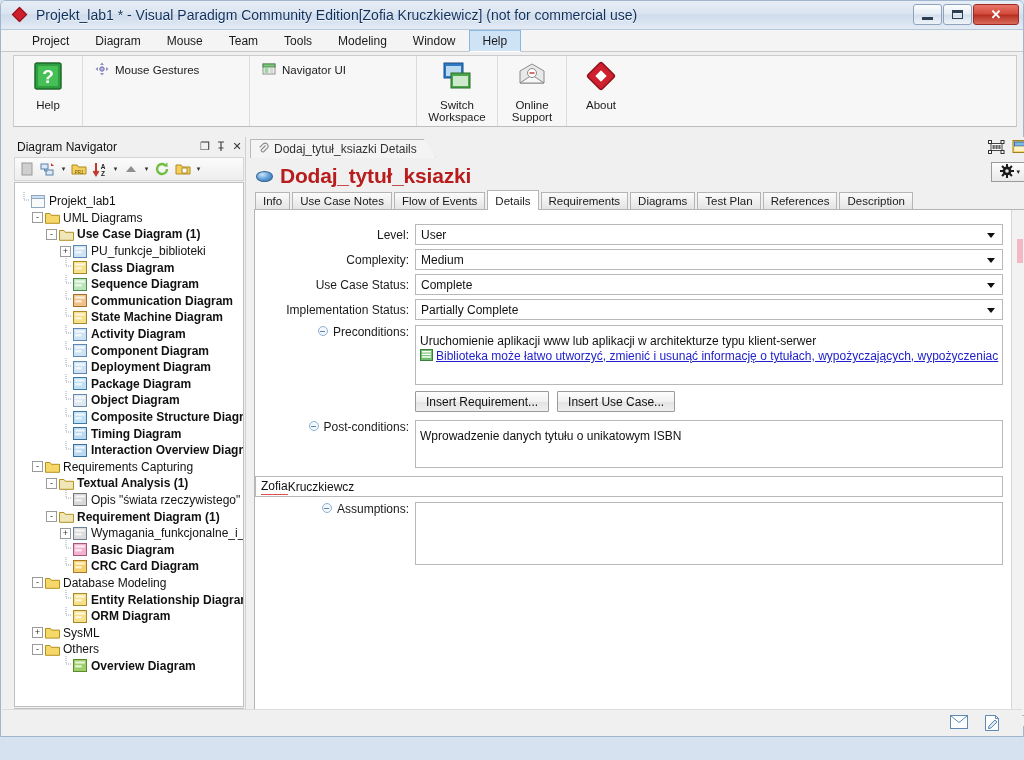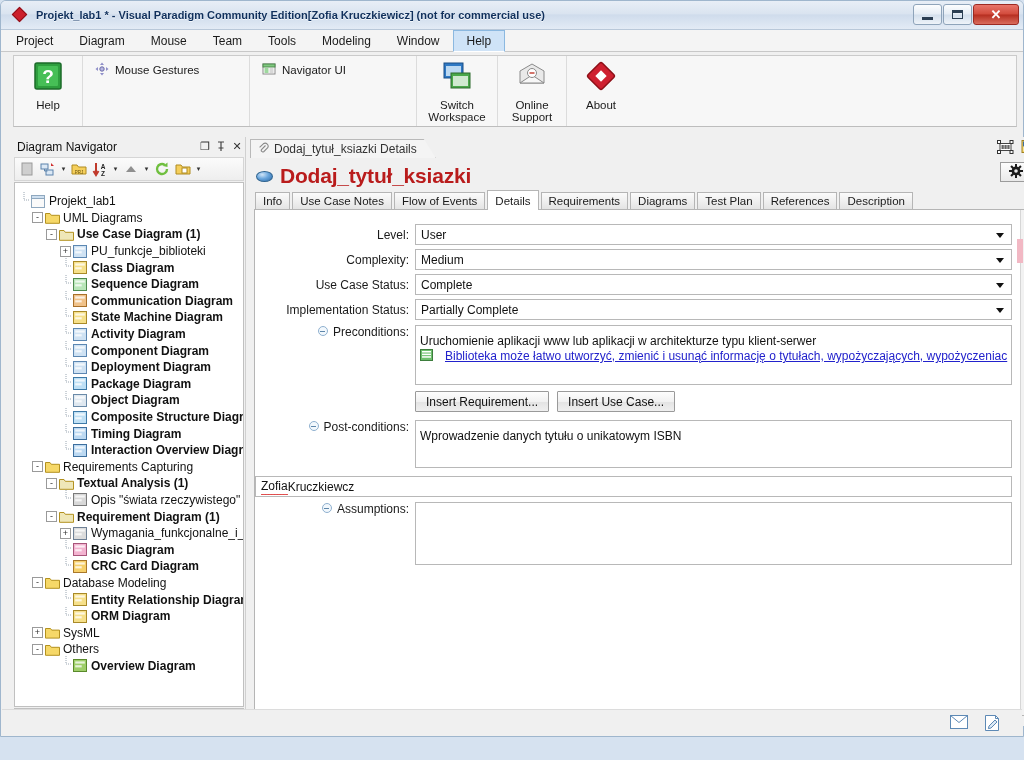--- a/index.html
+++ b/index.html
@@ -37,25 +37,24 @@
     position: relative; flex: none;
   }
   #app-icon .diamond {
     position: absolute; left: 2px; top: 2px;
     width: 11px; height: 11px;
     background: #cc1f2b;
     border: 1px solid #8e0d16;
     transform: rotate(45deg);
   }
   #window-title {
-    font-size: 11px;
+    font-size: 14px;
     color: #10305c;
     white-space: nowrap;
     text-shadow: 0 1px 0 rgba(255,255,255,.75);
-    font-weight: bold;
   }
   #window-buttons {
     position: absolute; right: 4px; top: 3px;
     display: flex; gap: 1px;
   }
   .win-btn {
     width: 29px; height: 21px;
     border: 1px solid #8fa4ba;
     border-radius: 3px;
     background: linear-gradient(to bottom, #fcfdfe 0%, #e6edf5 48%, #d3dfec 52%, #eef3f9 100%);
@@ -70,21 +69,21 @@
   }
   .glyph-min { display:block; width:11px; height:3px; background:#2b3e52; margin-top:7px; }
   .glyph-max { display:block; width:11px; height:9px; border:1.5px solid #2b3e52; border-top-width:3px; }
 
   
   #menu-bar {
     height: 22px;
     background: #f4f4f4;
     border-bottom: 1px solid #c8c8c8;
     display: flex; align-items: stretch;
-    padding-left: 2px;
+    padding-left: 18px;
   }
   .menu-item {
     padding: 0 13px;
     display: flex; align-items: center;
     font-size: 12px; color: #1a1a1a;
     cursor: default;
   }
   .menu-item.active {
     background: #cfe3f7;
     border: 1px solid #8bb8e0;
@@ -344,21 +343,21 @@
   }
   .textarea {
     border: 1px solid #b8b8b8;
     background: #ffffff;
     font-size: 12px; color: #111;
     padding: 8px 4px;
     overflow: hidden;
     white-space: nowrap;
   }
   .textarea .line { height: 15px; line-height: 15px; }
-  .link-line { display: flex; align-items: center; gap: 12px; }
+  .link-line { display: flex; align-items: center; gap: 3px; }
   .link-line a {
     color: #2222cc; text-decoration: underline;
     font-size: 12px; white-space: nowrap;
   }
   .btn {
     height: 21px;
     padding: 0 10px;
     border: 1px solid #9a9a9a;
     background: linear-gradient(to bottom,#fdfdfd 0%,#f1f1f1 50%,#e3e3e3 51%,#efefef 100%);
     font-size: 12px; color: #111;

